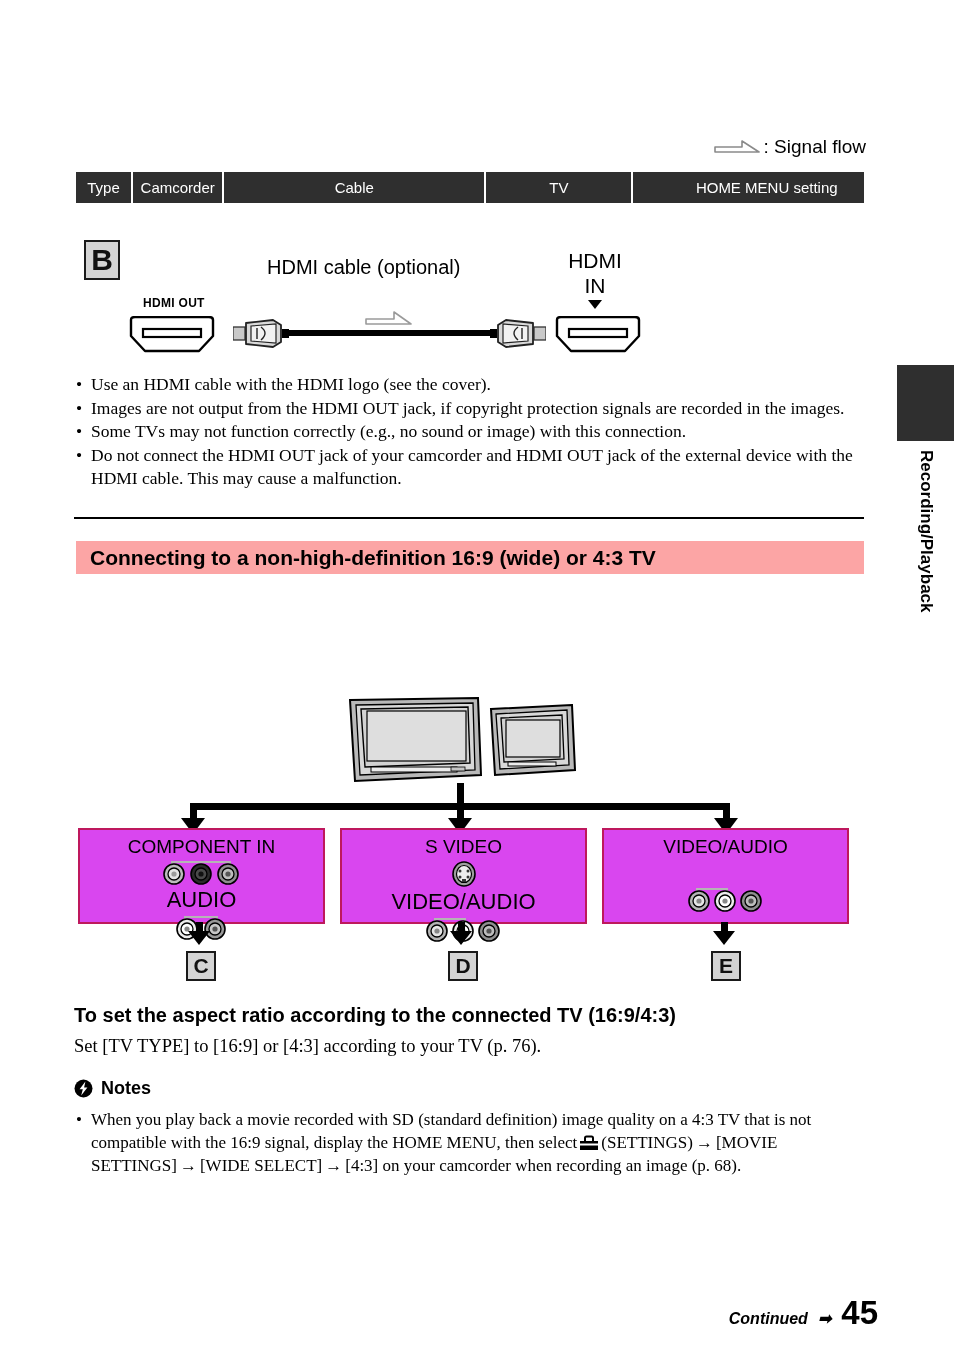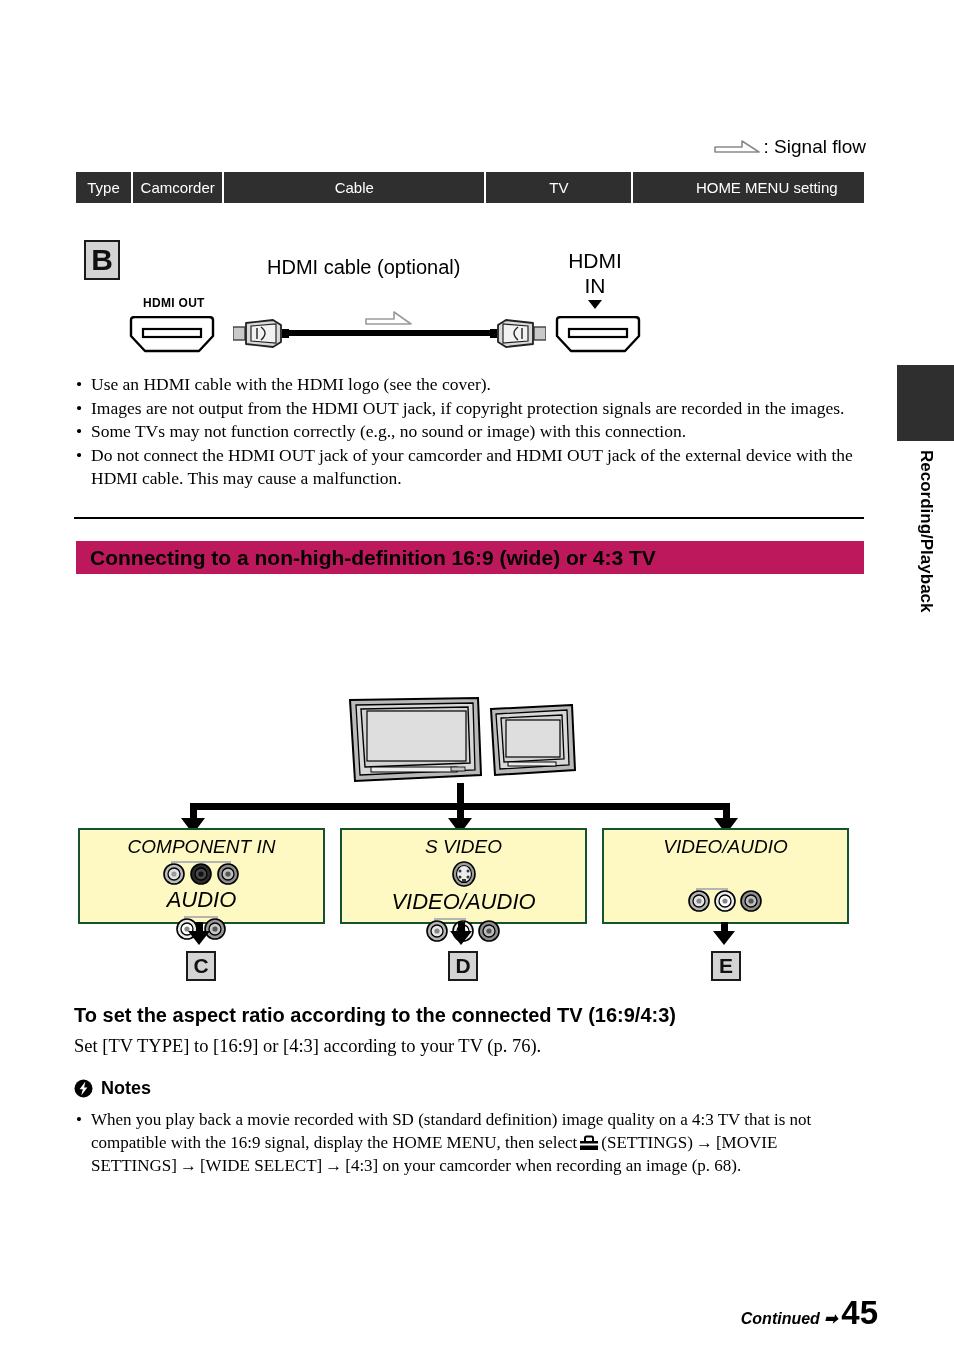--- a/index.html
+++ b/index.html
@@ -49,39 +49,39 @@
   .cable-flow{position:absolute;left:365px;top:310px;}
 
   
   .bullets{position:absolute;left:74px;top:373px;width:790px;}
   .bullets li{list-style:none;position:relative;padding-left:17px;font-size:17.5px;line-height:23.5px;margin-bottom:0;}
   .bullets li:before{content:"\2022";position:absolute;left:2px;top:0;}
   .bullets ul{margin:0;padding:0;}
   .rule{position:absolute;left:74px;top:517px;width:790px;height:2px;background:#000;}
 
   
-  .sec-head{position:absolute;left:76px;top:541px;width:788px;height:33px;background:#be185d;
+  .sec-head{position:absolute;left:76px;top:541px;width:788px;height:33px;background:#fca5a5;
             display:flex;align-items:center;}
   .sec-head span{font-family:"Liberation Sans", sans-serif;font-weight:bold;font-size:21px;padding-left:14px;}
 
   .intro{position:absolute;left:74px;top:592px;width:800px;font-size:18.5px;line-height:25.5px;}
 
   
   .tv-wide{position:absolute;left:347px;top:697px;width:137px;height:86px;}
   .tv-43{position:absolute;left:489px;top:704px;width:88px;height:73px;}
 
   
   .trunk{position:absolute;left:457px;top:783px;width:7px;height:25px;background:#000;}
   .hbar{position:absolute;left:190px;top:803px;width:540px;height:7px;background:#000;}
   .drop{position:absolute;width:7px;background:#000;}
   .arrowhead{position:absolute;width:0;height:0;border-left:12px solid transparent;
              border-right:12px solid transparent;border-top:16px solid #000;}
 
   
-  .cbox{position:absolute;border:2px solid #14532d;background:#fef9c3;font-style:italic;}
+  .cbox{position:absolute;border:2px solid #be185d;background:#d946ef;}
   .cbox .title{font-family:"Liberation Sans", sans-serif;font-size:19px;text-align:center;margin-top:6px;}
   .cbox .title2{font-family:"Liberation Sans", sans-serif;font-size:22px;text-align:center;margin-top:2px;}
   .jackrow{display:flex;justify-content:center;align-items:flex-end;gap:3px;margin-top:3px;}
 
   .badge-c,.badge-d,.badge-e{position:absolute;width:26px;height:26px;font-size:21px;}
 
   
   .sub-head{position:absolute;left:74px;top:1004px;font-family:"Liberation Sans", sans-serif;
             font-weight:bold;font-size:20px;}
   .sub-text{position:absolute;left:74px;top:1036px;font-size:18.5px;}
@@ -95,21 +95,21 @@
   .arr{display:inline-block;padding:0 3px;}
 
   
   .tab-block{position:absolute;left:897px;top:365px;width:57px;height:76px;background:#2f2f2f;}
   .tab-label{position:absolute;left:897px;top:450px;width:57px;height:220px;
              display:flex;align-items:flex-start;justify-content:center;}
   .tab-label span{font-family:"Liberation Sans", sans-serif;font-weight:bold;font-size:17px;
                   writing-mode:vertical-rl;white-space:nowrap;}
 
   
-  .footer{position:absolute;right:76px;bottom:25px;display:flex;align-items:baseline;gap:4px;}
+  .footer{position:absolute;right:76px;bottom:25px;display:flex;align-items:baseline;gap:10px;}
   .footer .cont{font-family:"Liberation Sans", sans-serif;font-weight:bold;font-style:italic;font-size:16px;}
   .footer .pnum{font-family:"Liberation Sans", sans-serif;font-weight:bold;font-size:33px;}
 </style>
 </head>
 <body>
 
 <div class="page">
 
   <div class="legend">
     <svg class="flow-ico" width="46" height="17" viewBox="0 0 46 17">

